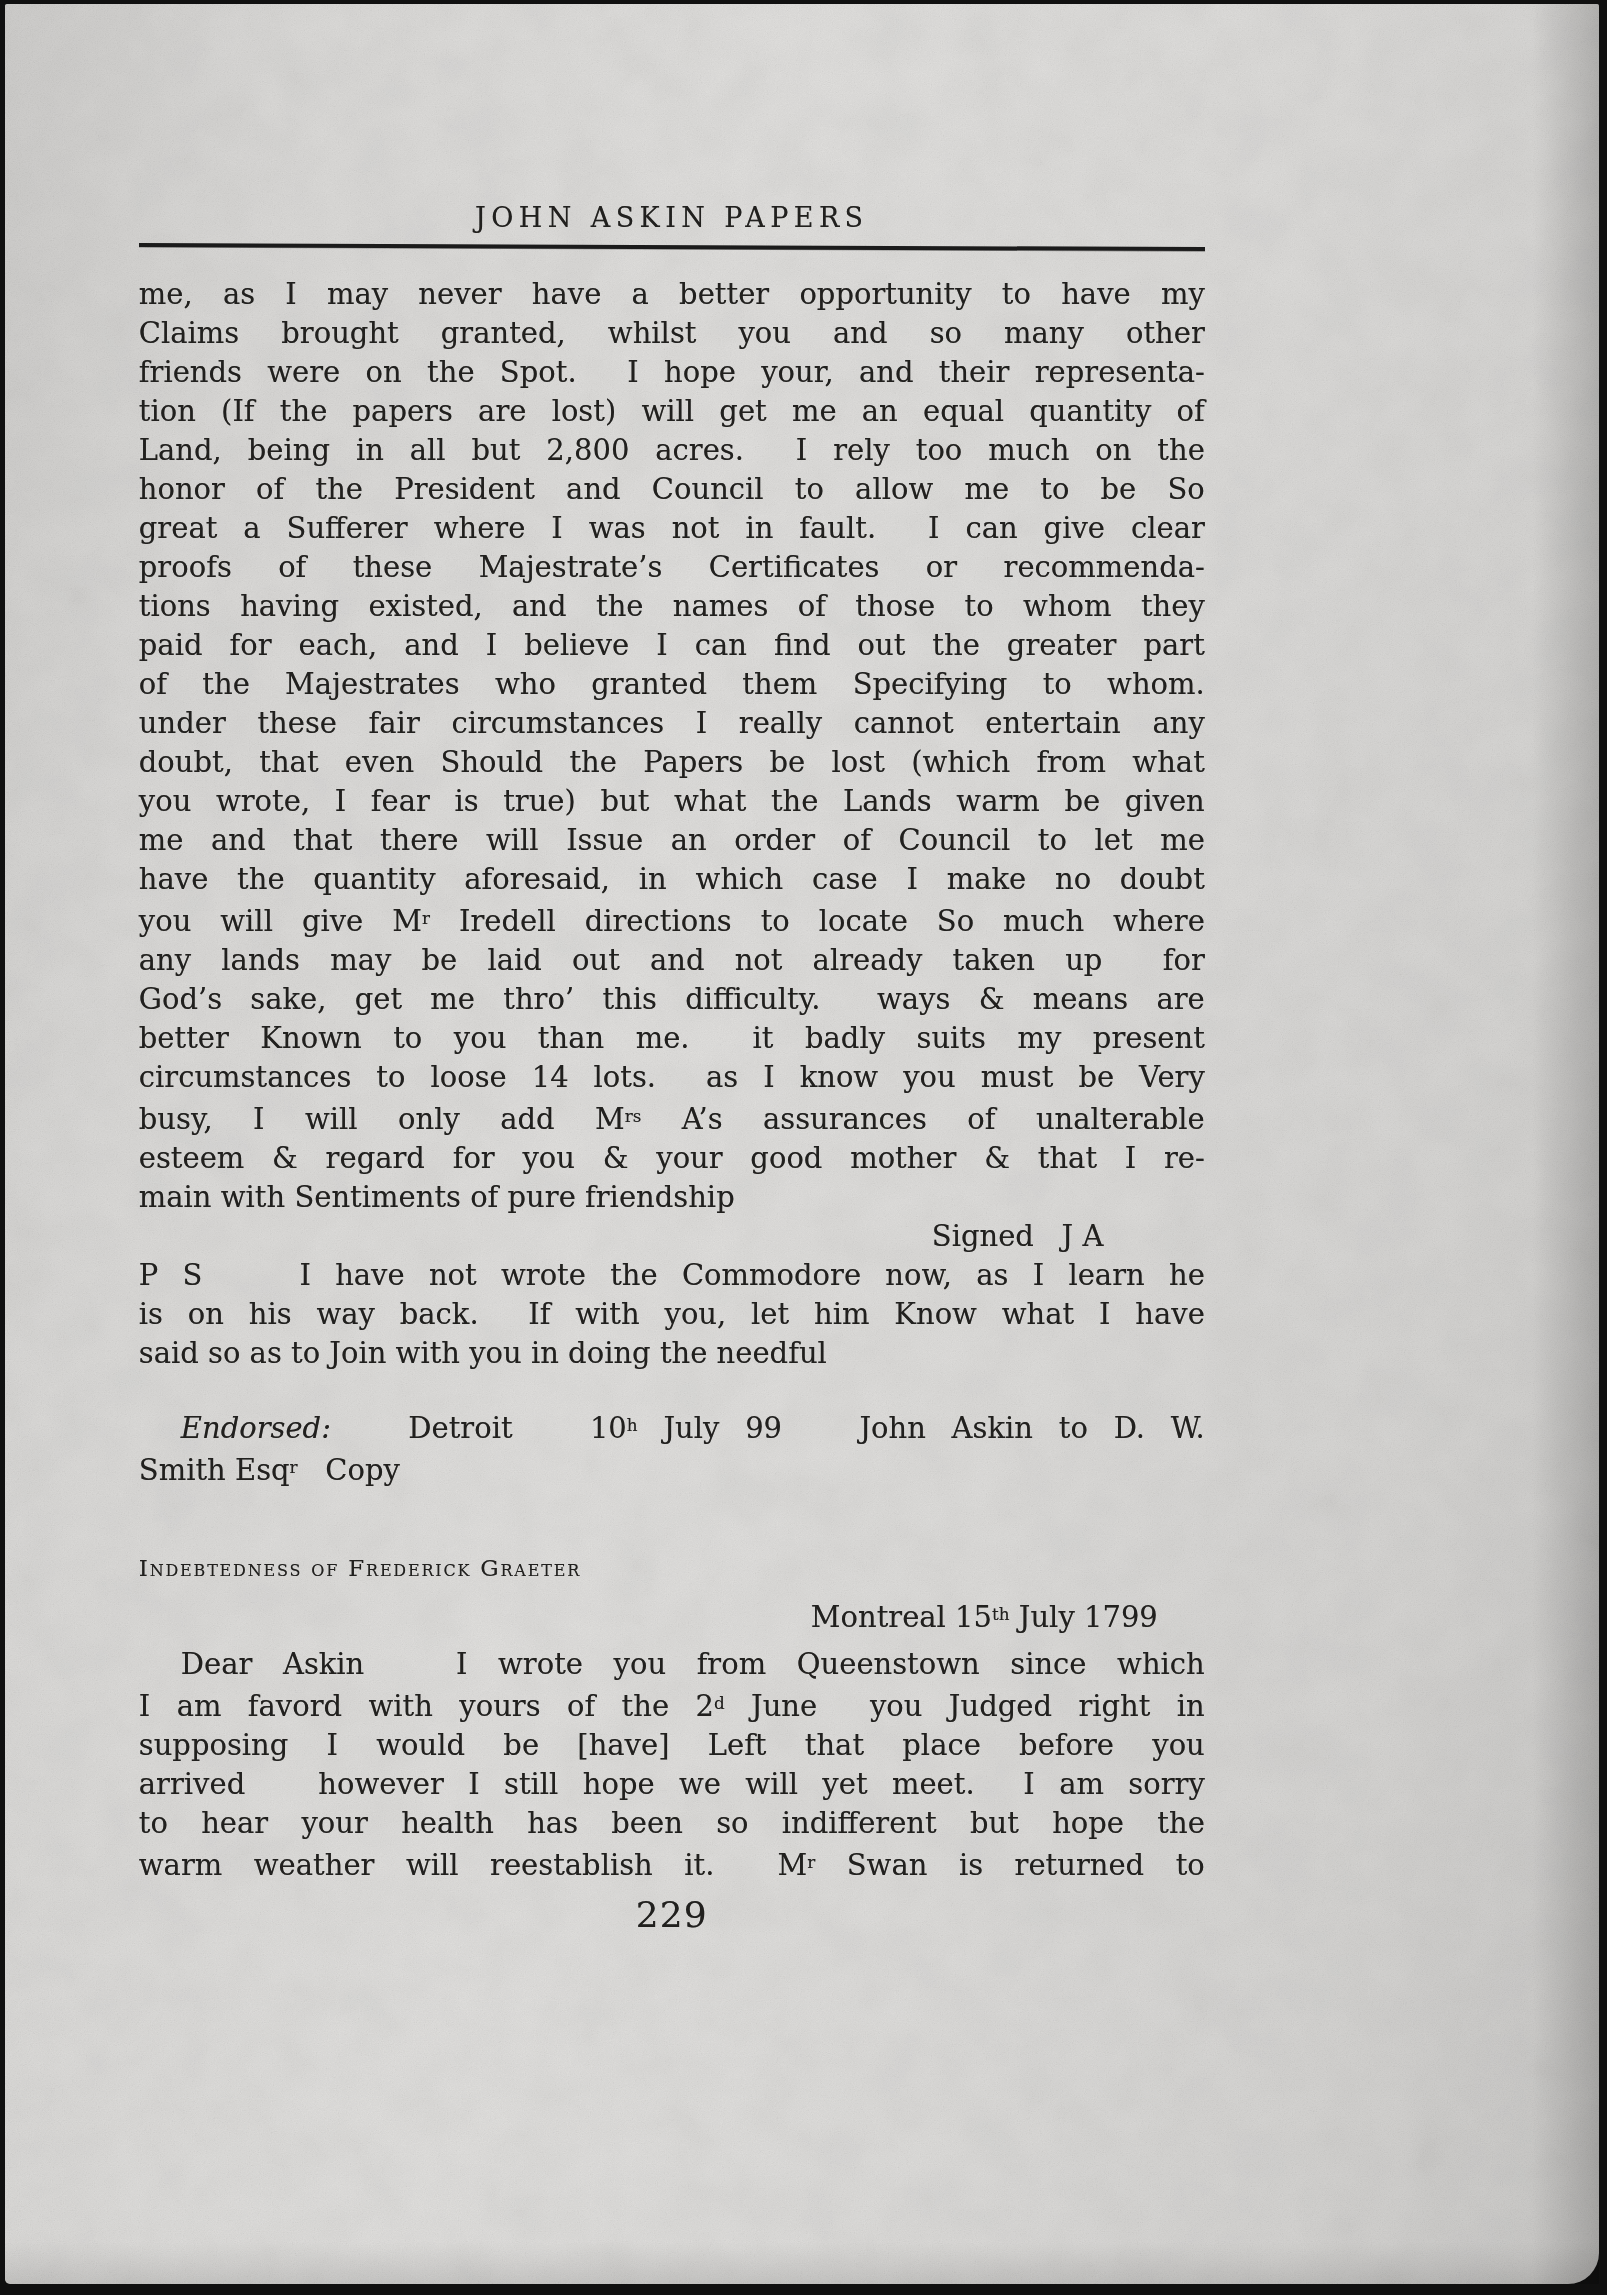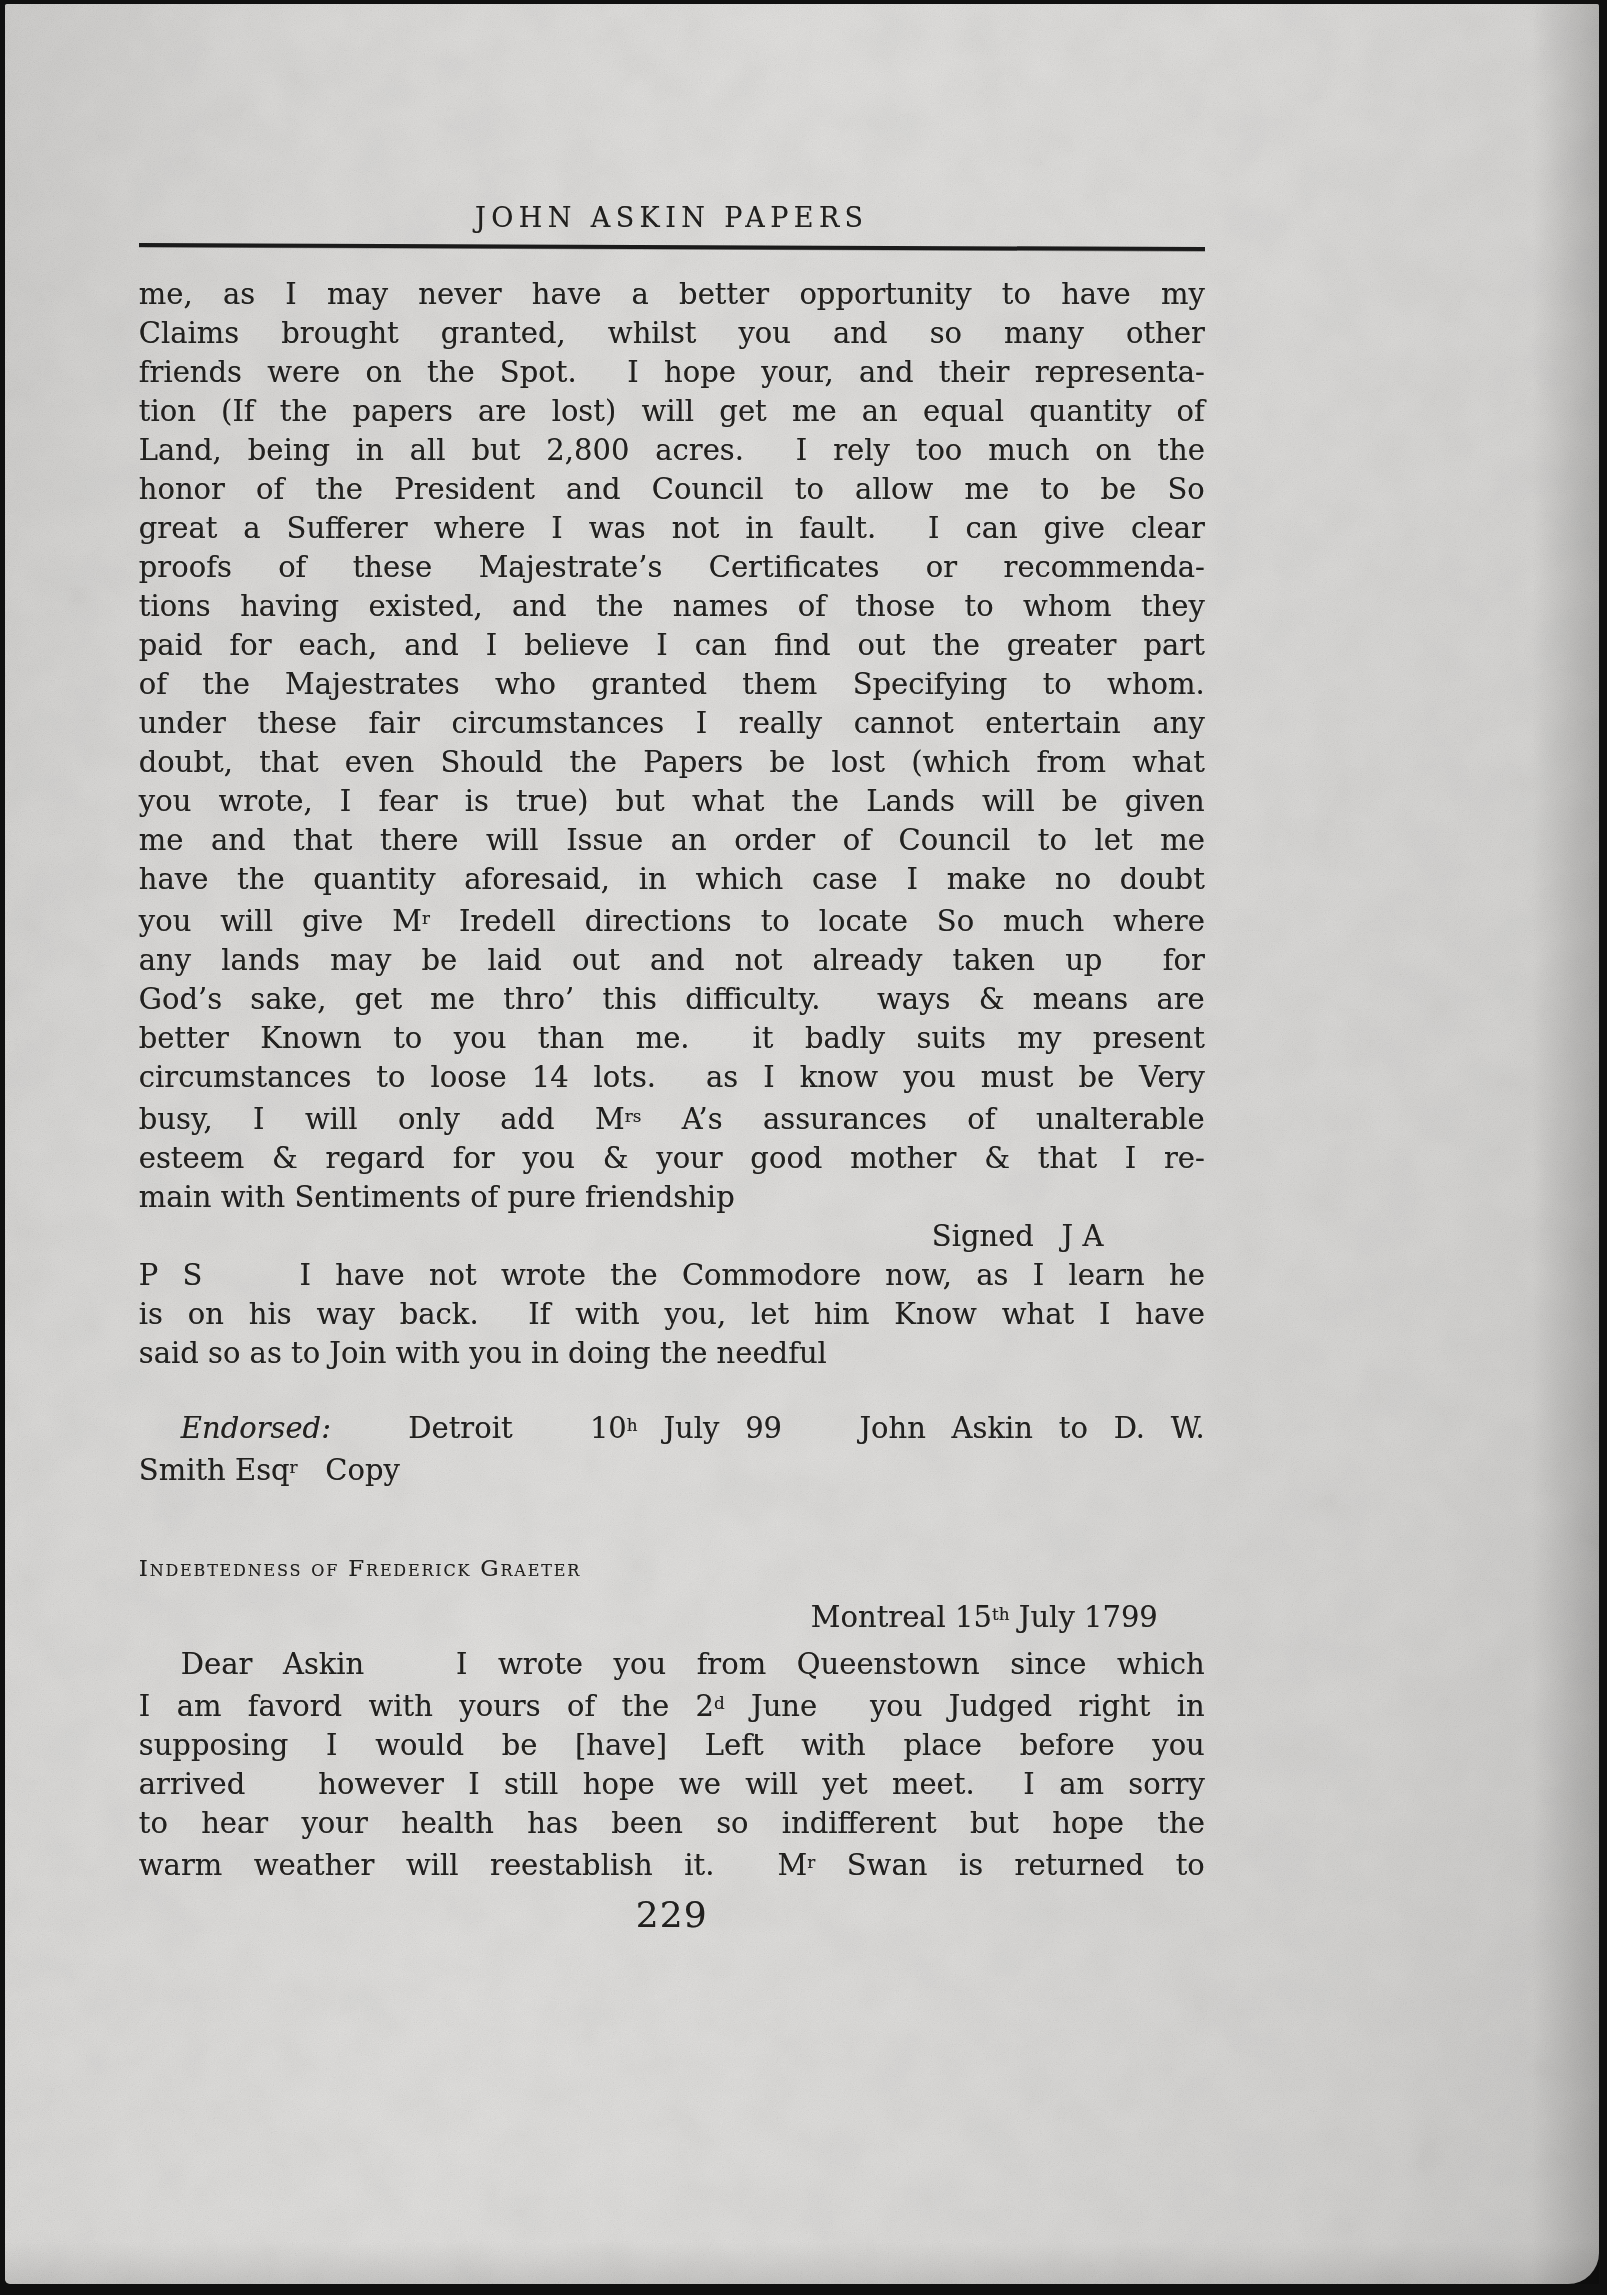--- a/index.html
+++ b/index.html
@@ -64,21 +64,21 @@
         <div class="ln">tion (If the papers are lost) will get me an equal quantity of</div>
         <div class="ln">Land, being in all but 2,800 acres.  I rely too much on the</div>
         <div class="ln">honor of the President and Council to allow me to be So</div>
         <div class="ln">great a Sufferer where I was not in fault.  I can give clear</div>
         <div class="ln">proofs of these Majestrate’s Certificates or recommenda-</div>
         <div class="ln">tions having existed, and the names of those to whom they</div>
         <div class="ln">paid for each, and I believe I can find out the greater part</div>
         <div class="ln">of the Majestrates who granted them Specifying to whom.</div>
         <div class="ln">under these fair circumstances I really cannot entertain any</div>
         <div class="ln">doubt, that even Should the Papers be lost (which from what</div>
-        <div class="ln">you wrote, I fear is true) but what the Lands will be given</div>
+        <div class="ln">you wrote, I fear is true) but what the Lands warm be given</div>
         <div class="ln">me and that there will Issue an order of Council to let me</div>
         <div class="ln">have the quantity aforesaid, in which case I make no doubt</div>
         <div class="ln"><span>you will give M</span><span class="sup">r</span><span> Iredell directions to locate So much where</span></div>
         <div class="ln">any lands may be laid out and not already taken up  for</div>
         <div class="ln">God’s sake, get me thro’ this difficulty.  ways &amp; means are</div>
         <div class="ln">better Known to you than me.  it badly suits my present</div>
         <div class="ln">circumstances to loose 14 lots.  as I know you must be Very</div>
         <div class="ln"><span>busy, I will only add M</span><span class="sup">rs</span><span> A’s assurances of unalterable</span></div>
         <div class="ln">esteem &amp; regard for you &amp; your good mother &amp; that I re-</div>
         <div class="ln-open">main with Sentiments of pure friendship</div>
@@ -102,21 +102,21 @@
       <div class="sp96"></div>
 
       <div class="heading">Indebtedness of Frederick Graeter</div>
       <div class="sp10"></div>
       <div class="dateline"><span>Montreal 15</span><span class="sup">th</span><span> July 1799</span></div>
       <div class="sp13"></div>
 
       <div>
         <div class="ln ind">Dear Askin   I wrote you from Queenstown since which</div>
         <div class="ln"><span>I am favord with yours of the 2</span><span class="sup">d</span><span> June  you Judged right in</span></div>
-        <div class="ln">supposing I would be [have] Left with place before you</div>
+        <div class="ln">supposing I would be [have] Left that place before you</div>
         <div class="ln">arrived   however I still hope we will yet meet.  I am sorry</div>
         <div class="ln">to hear your health has been so indifferent but hope the</div>
         <div class="ln"><span>warm weather will reestablish it.  M</span><span class="sup">r</span><span> Swan is returned to</span></div>
       </div>
 
       <div class="sp16"></div>
       <div class="pageno">229</div>
 
     </div>
 

